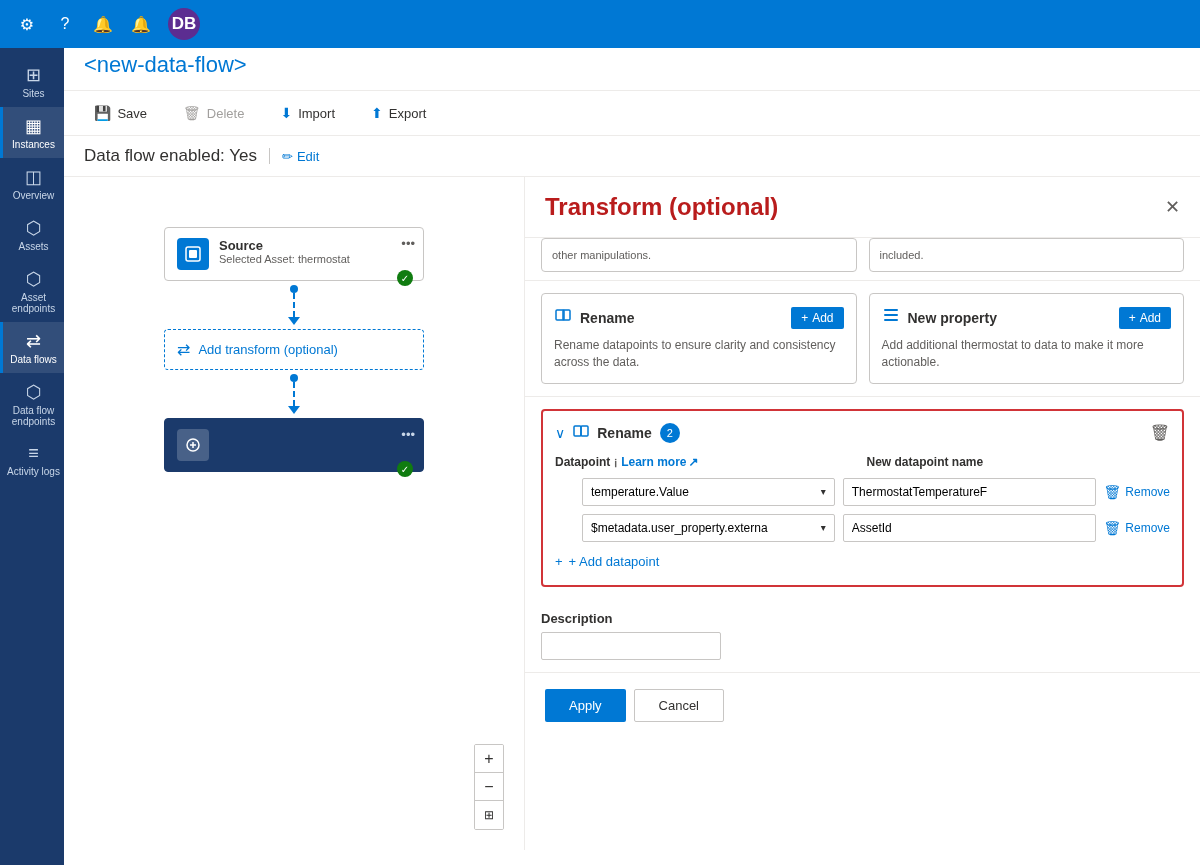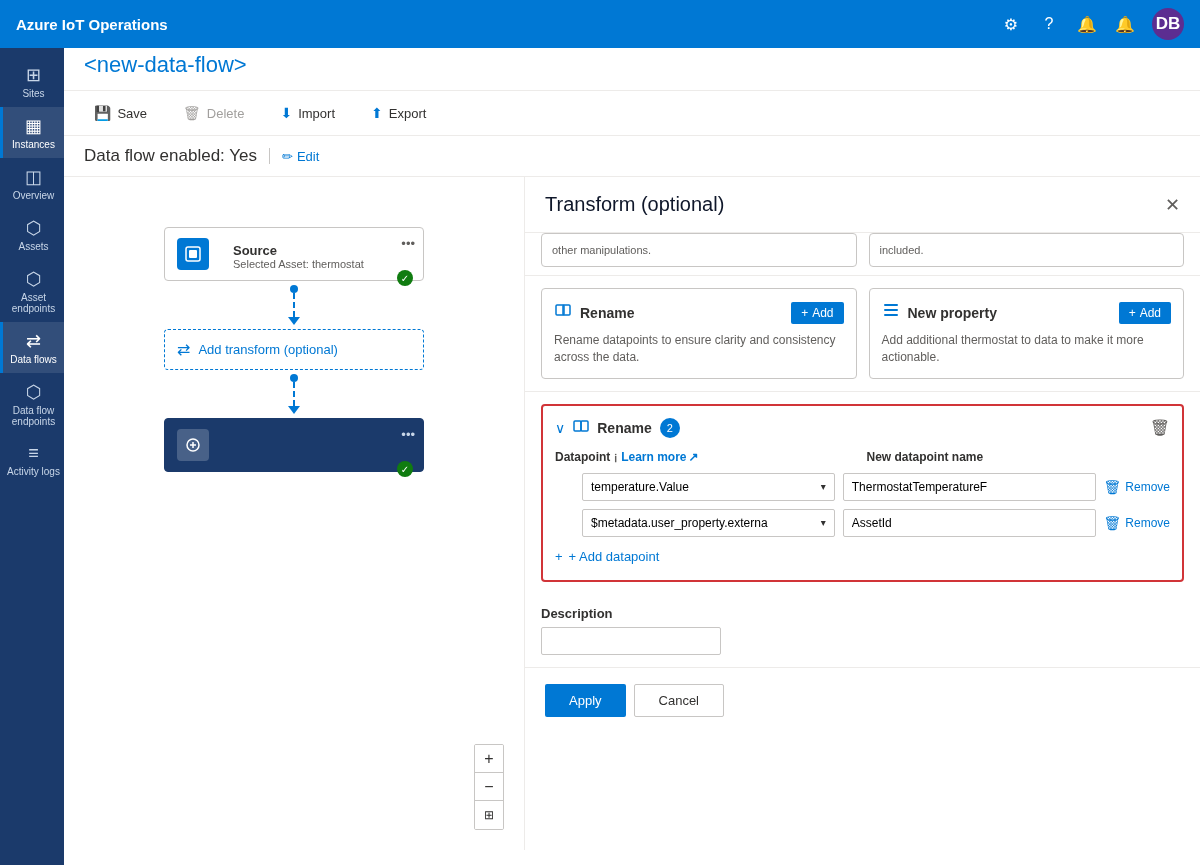--- a/index.html
+++ b/index.html
@@ -104,22 +104,22 @@
     .canvas { width: 460px; flex-shrink: 0; padding: 20px; position: relative; background: white; overflow: hidden; }
 
     
     .flow-node {
       border: 1.5px solid #c8c6c4;
       border-radius: 4px;
       background: white;
       padding: 10px 12px;
       position: relative;
       display: flex;
-      align-items: flex-end;
-      gap: 24px;
+      align-items: flex-start;
+      gap: 10px;
       margin: 0 auto;
       width: 260px;
     }
     .flow-node-icon { width: 32px; height: 32px; border-radius: 4px; background: #0078d4; display: flex; align-items: center; justify-content: center; color: white; font-size: 14px; }
     .flow-node-text { flex: 1; }
     .flow-node-title { font-size: 13px; font-weight: 600; color: #323130; }
     .flow-node-sub { font-size: 11px; color: #605e5c; }
     .flow-node-menu { position: absolute; top: 8px; right: 8px; color: #605e5c; cursor: pointer; }
     .flow-node-check { position: absolute; bottom: -6px; right: 10px; width: 16px; height: 16px; border-radius: 50%; background: #107c10; color: white; display: flex; align-items: center; justify-content: center; font-size: 10px; }
 
@@ -174,21 +174,21 @@
       display: flex;
       align-items: center;
       justify-content: space-between;
       padding: 16px 20px;
       border-bottom: 1px solid #edebe9;
       position: sticky;
       top: 0;
       background: white;
       z-index: 10;
     }
-    .panel-title { font-size: 20px; font-weight: 400; color: #0f172a; }
+    .panel-title { font-size: 24px; font-weight: 700; color: #b91c1c; }
     .panel-close { background: none; border: none; cursor: pointer; font-size: 18px; color: #605e5c; }
 
     
     .cards-row { display: flex; gap: 12px; padding: 12px 16px; border-bottom: 1px solid #edebe9; }
     .transform-card {
       flex: 1;
       border: 1px solid #c8c6c4;
       border-radius: 4px;
       padding: 12px;
     }
@@ -287,21 +287,20 @@
     .transform-panel::-webkit-scrollbar { width: 8px; }
     .transform-panel::-webkit-scrollbar-track { background: #f3f2f1; }
     .transform-panel::-webkit-scrollbar-thumb { background: #c8c6c4; border-radius: 4px; }
 
     .canvas-nodes { display: flex; flex-direction: column; align-items: center; padding-top: 30px; }
   </style>
 </head>
 <body>
 
 <div class="topnav">
-  <span class="topnav-title">Azure IoT Operations</span>
   <div class="topnav-icons">
     <div class="topnav-icon" title="Settings">⚙</div>
     <div class="topnav-icon" title="Help">?</div>
     <div class="topnav-icon" title="Feedback">🔔</div>
     <div class="topnav-icon" title="Notifications">🔔</div>
     <div class="topnav-avatar">DB</div>
   </div>
 </div>
 
 <div class="main-layout">

